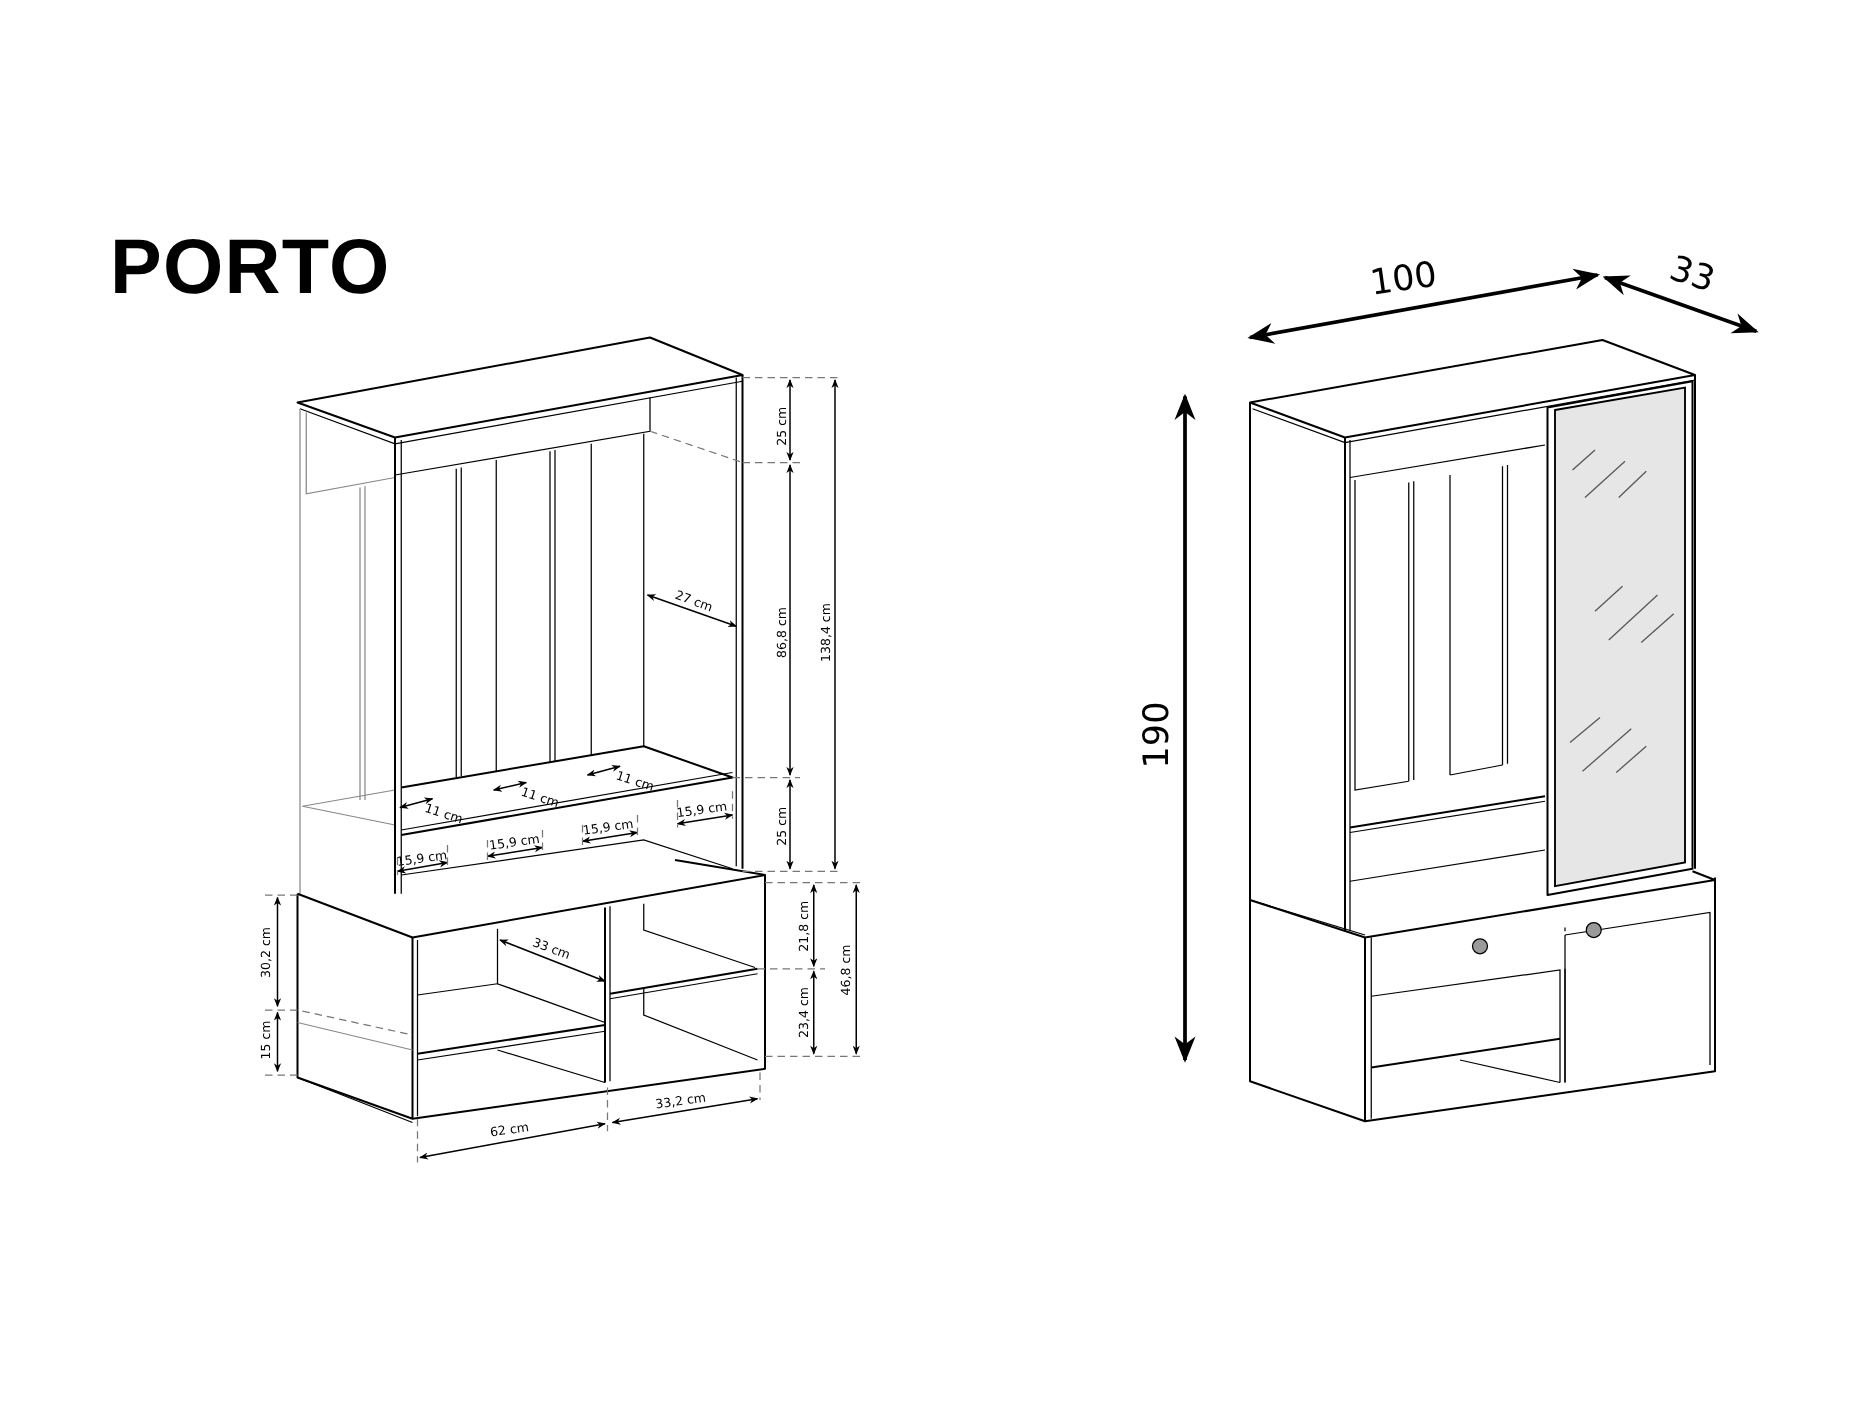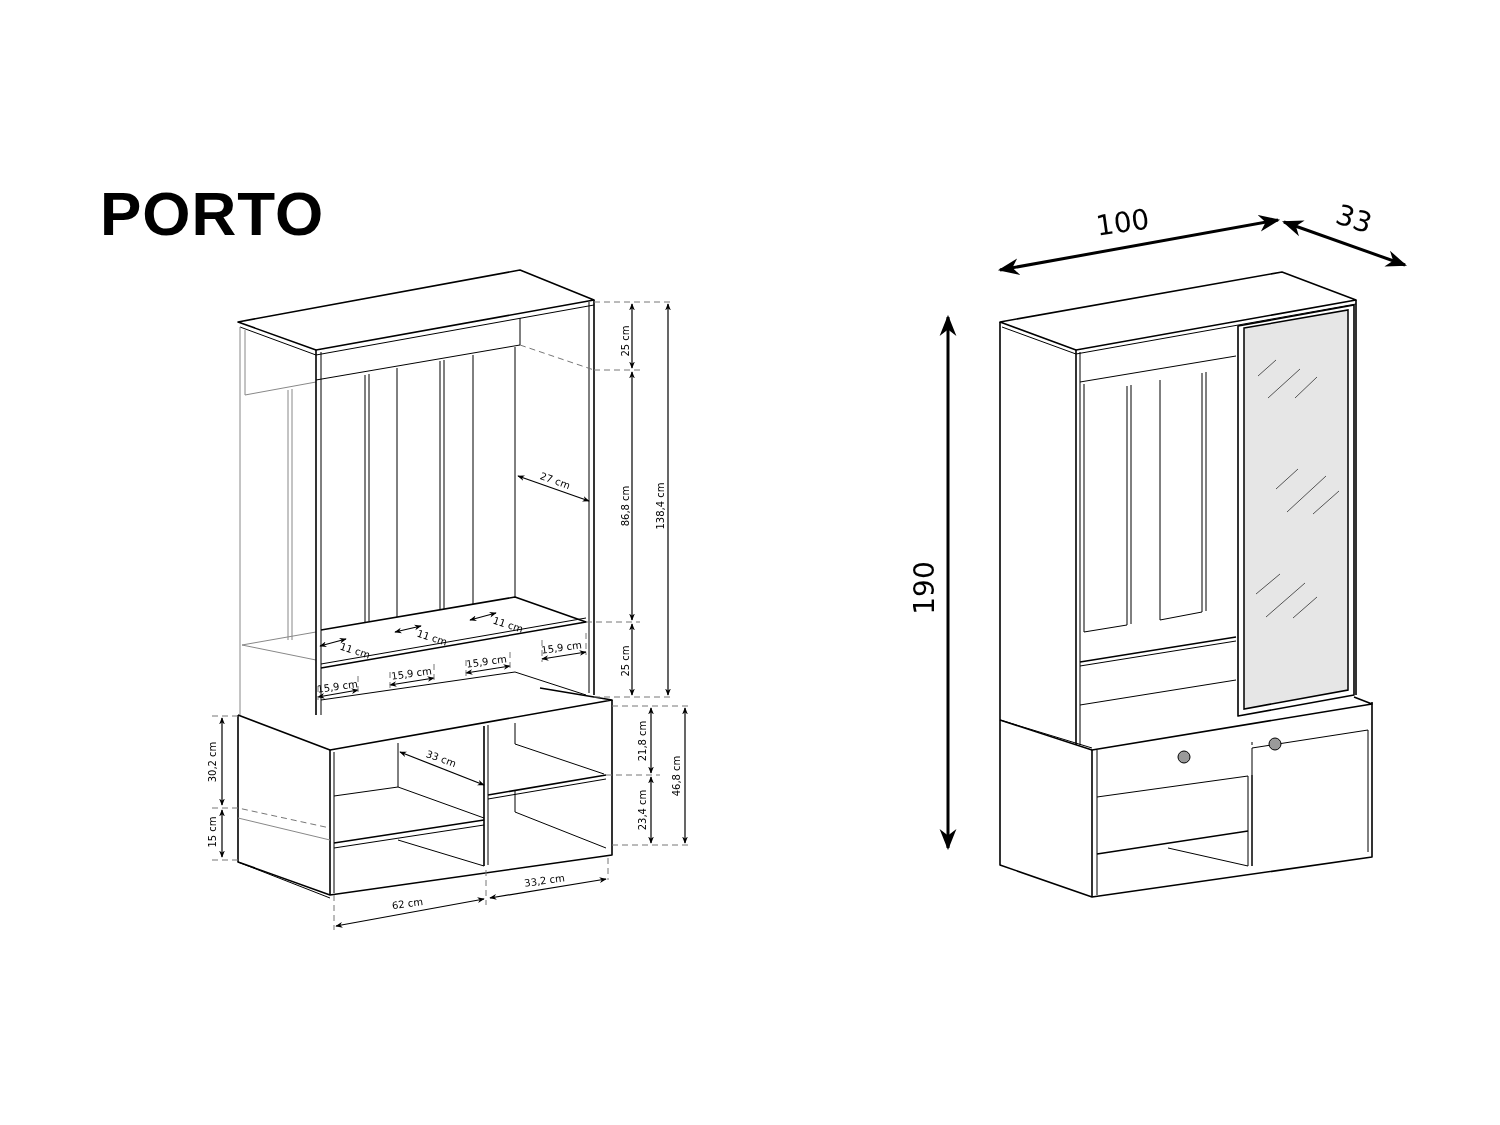--- a/index.html
+++ b/index.html
@@ -1,17 +1,17 @@
 <!DOCTYPE html>
 <html><head>
 <meta charset="utf-8">
 <style>
   html, body { margin: 0; padding: 0; background: #ffffff; }
   body { width: 1500px; height: 1125px; position: relative; overflow: hidden; font-family: "DejaVu Sans", sans-serif; }
-  #title { position: absolute; left: 100px; top: 183px; font-family: "Liberation Sans", sans-serif; font-weight: bold; font-size: 62px; letter-spacing: 1px; color: #000; line-height: 1; }
+  #title { position: absolute; left: 88px; top: 183px; font-family: "Liberation Sans", sans-serif; font-weight: bold; font-size: 62px; letter-spacing: 1px; color: #000; line-height: 1; }
   svg { position: absolute; left: 0; top: 0; }
   .o { fill: none; stroke: #000; stroke-width: 1.6; stroke-linejoin: round; }
   .t { fill: none; stroke: #000; stroke-width: 1; }
   .g { fill: none; stroke: #888; stroke-width: 1; }
   .d { fill: none; stroke: #777; stroke-width: 1; stroke-dasharray: 6 4; }
   .dim { fill: none; stroke: #000; stroke-width: 1.2; }
   .lbl { font-family: "DejaVu Sans", sans-serif; font-size: 10px; fill: #000; }
   .big { font-family: "DejaVu Sans", sans-serif; font-size: 28px; fill: #000; }
   .fat { fill: none; stroke: #000; stroke-width: 3; }
   .mirror { fill: #e6e6e6; stroke: #000; stroke-width: 1.5; }

